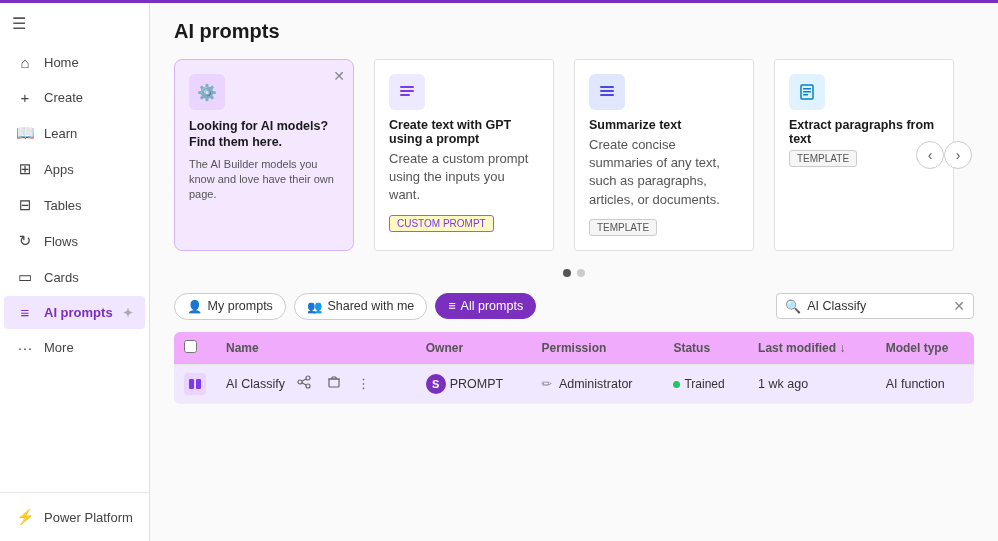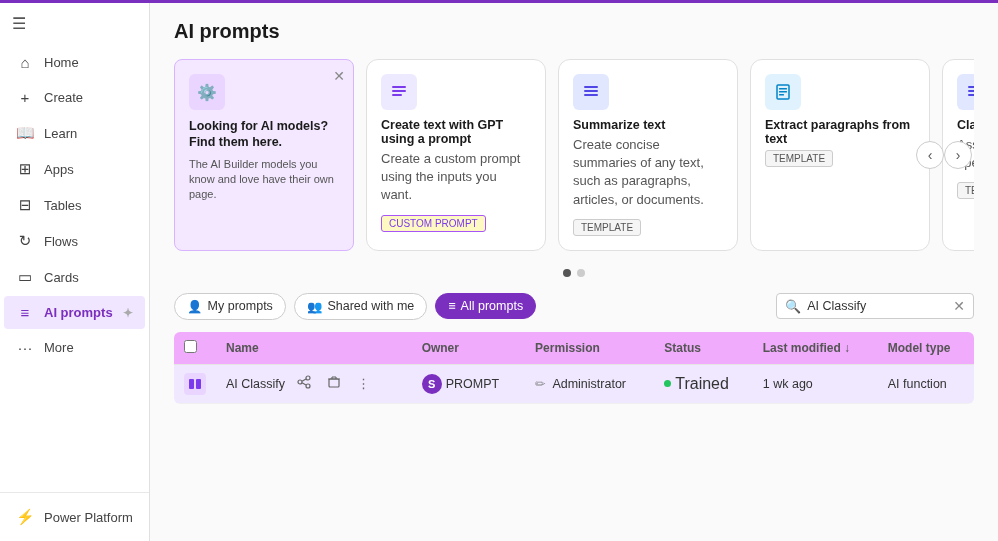--- a/index.html
+++ b/index.html
@@ -137,24 +137,25 @@
     }
     .promo-card .card-desc {
       font-size: 11px;
       color: #555;
       line-height: 1.4;
     }
 
     .template-card {
       background: #fff;
       border: 1px solid #e0e0e0;
-      border-radius: 12px;
+      border-radius: 3px;
       padding: 14px;
       width: 180px;
       min-width: 180px;
+      margin-left: 8px;
     }
     .template-card .card-icon {
       width: 36px; height: 36px;
       background: #ede9fe;
       border-radius: 6px;
       display: flex; align-items: center; justify-content: center;
       margin-bottom: 8px;
       font-size: 16px;
       color: #7c3aed;
     }
@@ -282,21 +283,21 @@
     .row-action-btn {
       cursor: pointer;
       color: #666;
       font-size: 13px;
       padding: 2px 4px;
     }
     .status-badge {
       display: inline-flex;
       align-items: center;
       gap: 4px;
-      font-size: 16px;
+      font-size: 12px;
       color: #333;
     }
     .status-dot {
       width: 7px; height: 7px;
       border-radius: 50%;
       background: #22c55e;
     }
     .owner-avatar {
       width: 20px; height: 20px;
       border-radius: 50%;

